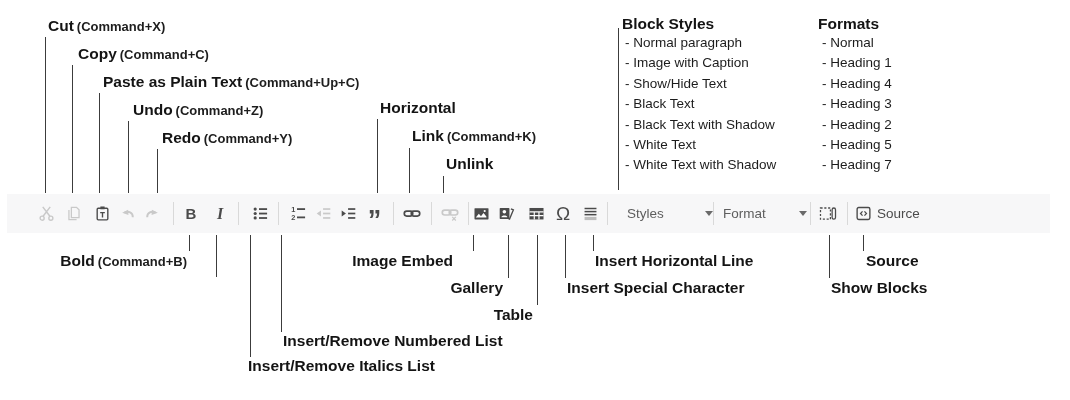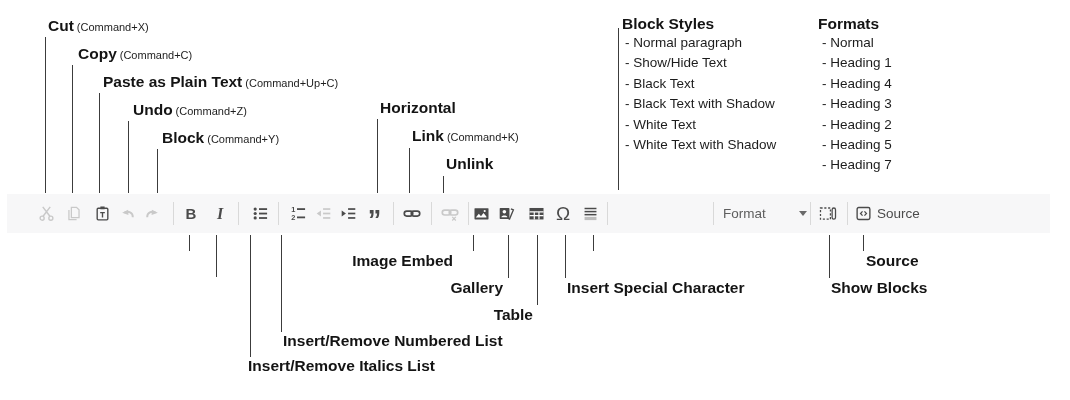--- a/index.html
+++ b/index.html
@@ -19,44 +19,45 @@
   .glyph-o{font-size:19px;font-weight:500;}
   .dd{position:absolute;top:4px;height:31px;display:flex;align-items:center;cursor:pointer;
       color:#5e5e5e;font-size:13.5px;}
   .dd .caret{width:0;height:0;border-left:4px solid transparent;border-right:4px solid transparent;
       border-top:5px solid #6a6a6a;margin-left:auto;}
   .srcbtn{position:absolute;top:4px;height:31px;display:flex;align-items:center;gap:5px;
       color:#4b4b4b;font-size:13.5px;cursor:pointer;}
 
   
   .lbl{position:absolute;white-space:nowrap;font-size:15.5px;font-weight:700;color:#141414;}
-  .lbl .sc{font-weight:400;font-size:11px;color:#1d1d1d;margin-left:3px;margin-top:16px;}
+  .lbl .sc{font-weight:700;font-size:13px;color:#1d1d1d;margin-left:3px;margin-top:16px;}
   .vl{position:absolute;width:1px;background:#3c3c3c;}
   .panel{position:absolute;white-space:nowrap;}
   .panel .ttl{font-size:15.5px;font-weight:700;color:#141414;}
   .panel .itm{font-size:13.5px;line-height:20.4px;color:#1c1c1c;}
 </style>
 </head>
 <body>
 
 <div class="canvas">
 
   <div class="lbl" style="left:48px;top:17px"><span>Cut</span><span class="sc">(Command+X)</span></div>
   <div class="lbl" style="left:78px;top:45px"><span>Copy</span><span class="sc">(Command+C)</span></div>
   <div class="lbl" style="left:103px;top:73px"><span>Paste as Plain Text</span><span class="sc">(Command+Up+C)</span></div>
   <div class="lbl" style="left:133px;top:101px"><span>Undo</span><span class="sc">(Command+Z)</span></div>
-  <div class="lbl" style="left:162px;top:129px"><span>Block</span><span class="sc">(Command+Y)</span></div>
+  <div class="lbl" style="left:162px;top:129px"><span>Redo</span><span class="sc">(Command+Y)</span></div>
   <div class="lbl" style="left:380px;top:99px"><span>Horizontal</span></div>
   <div class="lbl" style="left:412px;top:127px"><span>Link</span><span class="sc">(Command+K)</span></div>
   <div class="lbl" style="left:446px;top:155px"><span>Unlink</span></div>
 
   <div class="panel" style="left:622px;top:15px">
     <div class="ttl">Block Styles</div>
     <div style="padding-left:3px">
       <div class="itm">- Normal paragraph</div>
+      <div class="itm">- Image with Caption</div>
       <div class="itm">- Show/Hide Text</div>
       <div class="itm">- Black Text</div>
       <div class="itm">- Black Text with Shadow</div>
       <div class="itm">- White Text</div>
       <div class="itm">- White Text with Shadow</div>
     </div>
   </div>
   <div class="panel" style="left:818px;top:15px">
     <div class="ttl">Formats</div>
     <div style="padding-left:4px">
@@ -236,20 +237,24 @@
             <rect x="2.4" y="2.6" width="11.2" height="1.4"></rect>
             <rect x="2.4" y="5.5" width="11.2" height="1.4"></rect>
             <rect x="2.4" y="8.4" width="11.2" height="1.4"></rect>
           </g>
           <rect x="2.4" y="11.2" width="11.2" height="3" fill="#bdbdbd"></rect>
         </svg>
     </div>
 
     <div class="sep" style="left:600px"></div>
 
+    <div class="dd" style="left:612px;width:86px;padding-left:8px">
+      <span>Styles</span>
+      <span class="caret"></span>
+    </div>
 
     <div class="sep" style="left:706px"></div>
 
     <div class="dd" style="left:710px;width:84px;padding-left:6px">
       <span>Format</span>
       <span class="caret"></span>
     </div>
 
     <div class="sep" style="left:803px"></div>
 
@@ -276,22 +281,24 @@
   <div class="vl" style="left:250px;top:235px;height:122px"></div>
   <div class="vl" style="left:281px;top:235px;height:97px"></div>
   <div class="vl" style="left:473px;top:235px;height:16px"></div>
   <div class="vl" style="left:508px;top:235px;height:43px"></div>
   <div class="vl" style="left:537px;top:235px;height:70px"></div>
   <div class="vl" style="left:565px;top:235px;height:43px"></div>
   <div class="vl" style="left:593px;top:235px;height:16px"></div>
   <div class="vl" style="left:829px;top:235px;height:43px"></div>
   <div class="vl" style="left:863px;top:235px;height:16px"></div>
 
+  <div class="lbl" style="right:883px;top:252px"><span>Bold</span><span class="sc">(Command+B)</span></div>
   <div class="lbl" style="left:248px;top:357px"><span>Insert/Remove Italics List</span></div>
   <div class="lbl" style="left:283px;top:332px"><span>Insert/Remove Numbered List</span></div>
   <div class="lbl" style="right:617px;top:252px"><span>Image Embed</span></div>
   <div class="lbl" style="right:567px;top:279px"><span>Gallery</span></div>
   <div class="lbl" style="right:537px;top:306px"><span>Table</span></div>
   <div class="lbl" style="left:567px;top:279px"><span>Insert Special Character</span></div>
+  <div class="lbl" style="left:595px;top:252px"><span>Insert Horizontal Line</span></div>
   <div class="lbl" style="left:831px;top:279px"><span>Show Blocks</span></div>
   <div class="lbl" style="left:866px;top:252px"><span>Source</span></div>
 
 </div>
 
 </body></html>

